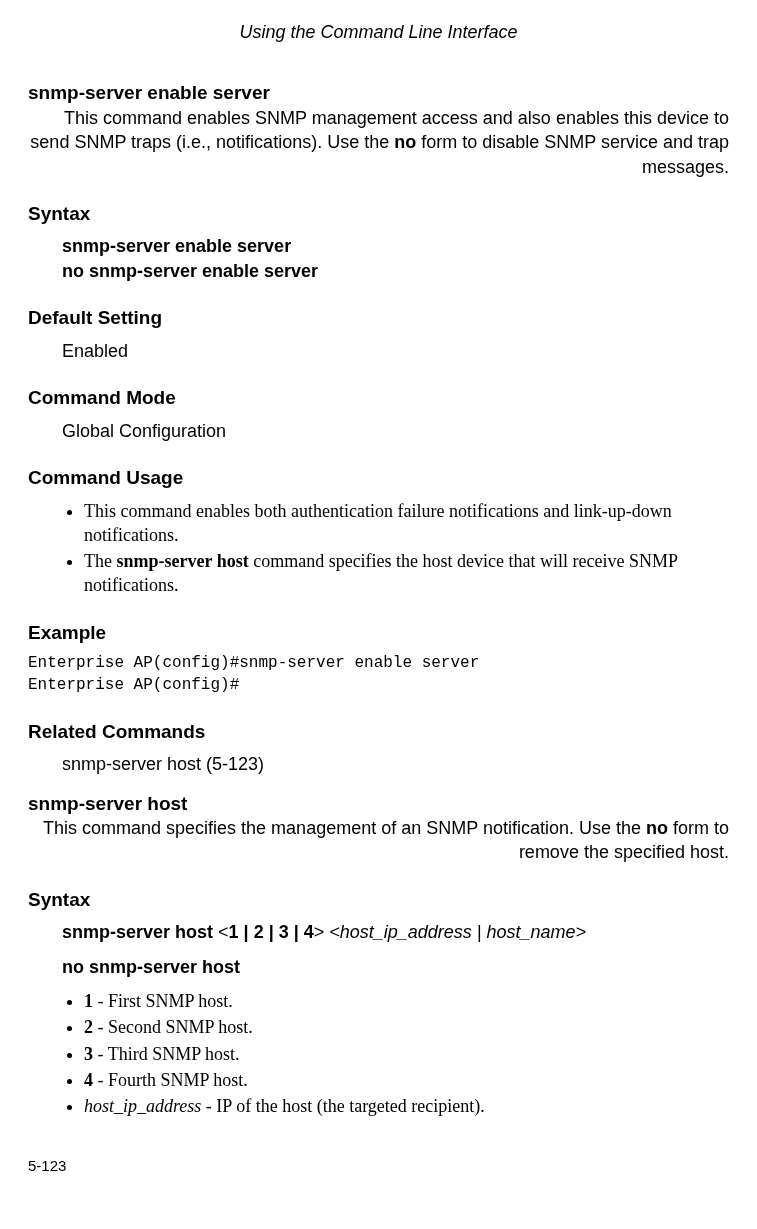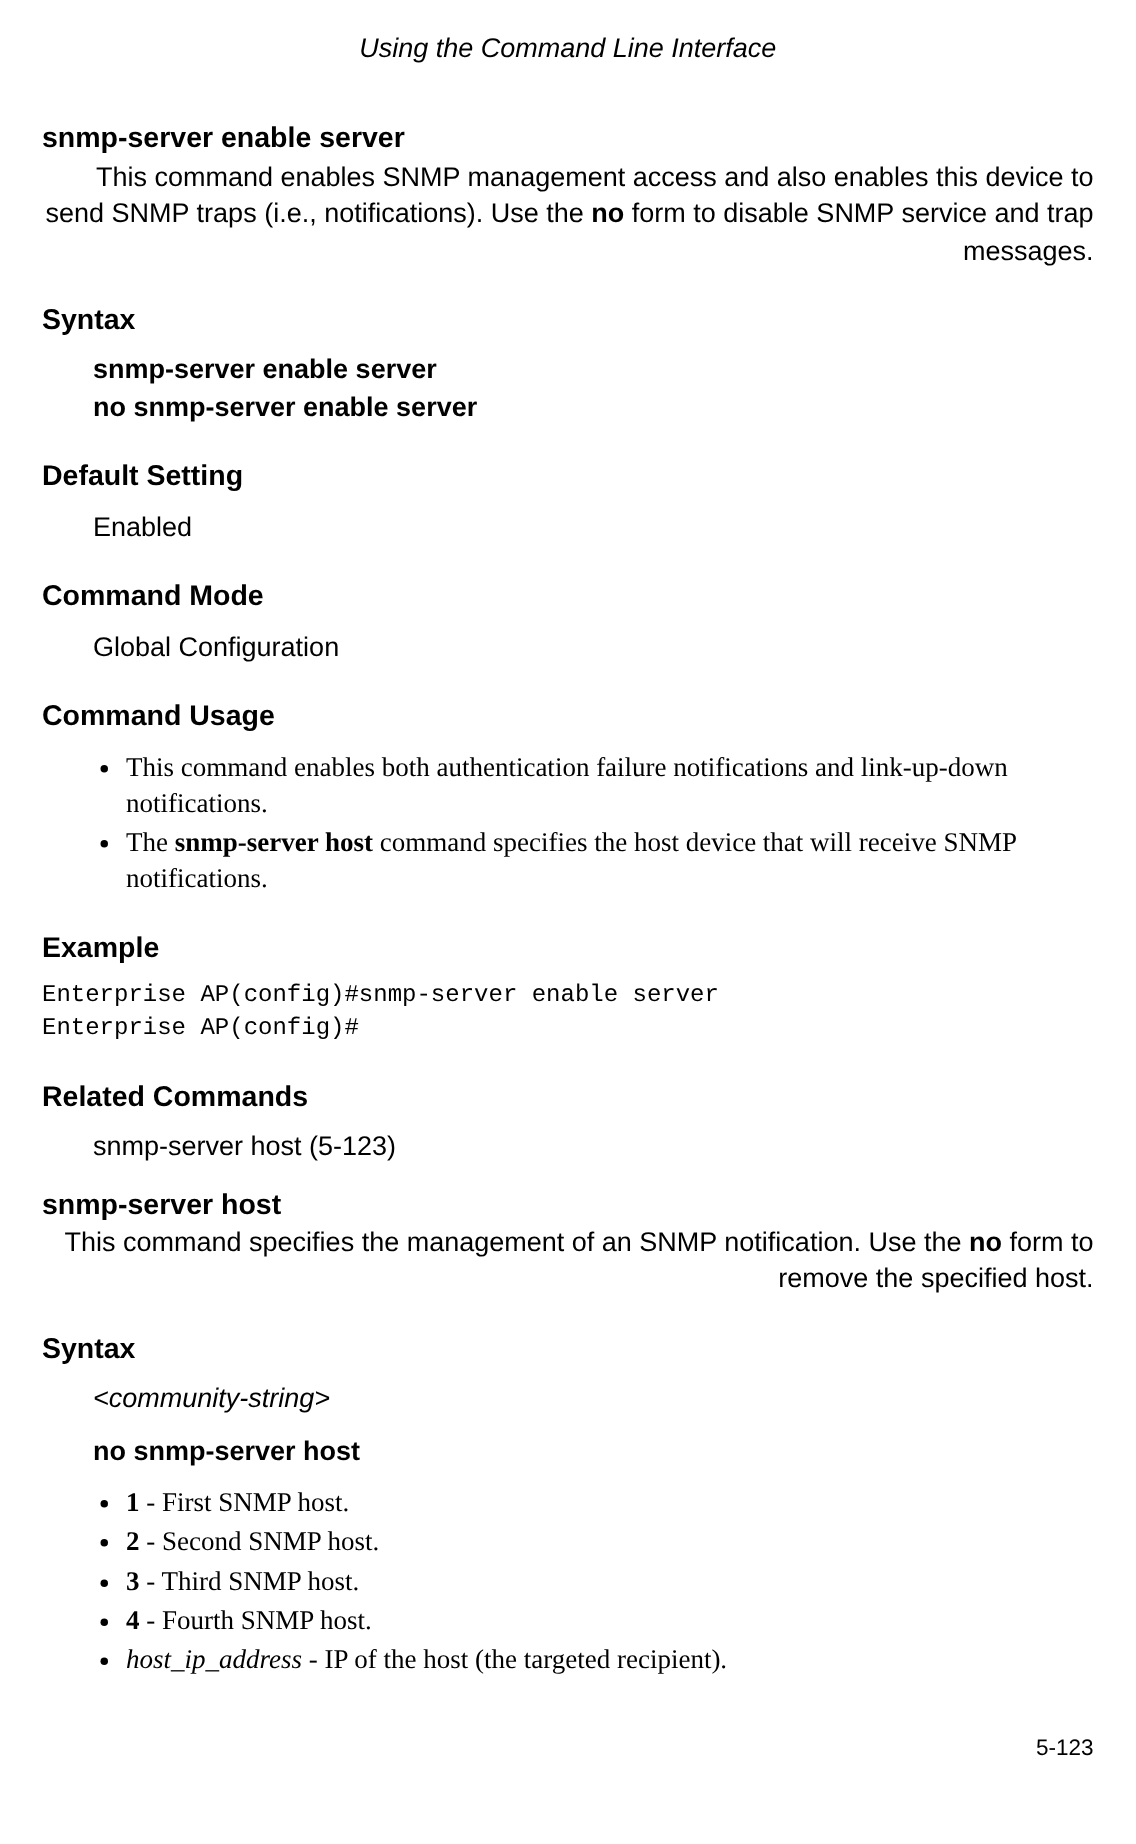--- a/index.html
+++ b/index.html
@@ -54,21 +54,21 @@
   .bold { font-weight: bold; }
   .italic { font-style: italic; }
   .mono {
     font-family: "Courier New", Courier, monospace;
     font-size: 16px;
     white-space: pre;
     margin-top: 4px;
     margin-bottom: 12px;
   }
   .footer {
-    text-align: right;
+    text-align: left;
     font-size: 15px;
     margin-top: 38px;
   }
 </style>
 </head>
 <body>
 
 <div class="header-right">Using the Command Line Interface</div>
 
 <div class="cmd-title">snmp-server enable server</div>
@@ -103,21 +103,23 @@
 <div class="section-head">Related Commands</div>
 <div class="indent">snmp-server host (5-123)</div>
 
 <div class="cmd-title" style="margin-top:14px">snmp-server host</div>
 <div class="body-text">
   <span>This command specifies the management of an SNMP notification. Use the </span><span class="bold">no</span><span> form to remove the specified host.</span>
 </div>
 
 <div class="section-head">Syntax</div>
 <div class="indent">
-  <div><span class="italic">&lt;community-string&gt;</span></div>
+  <div>
+    <span class="bold">snmp-server host</span><span> &lt;</span><span class="bold">1 | 2 | 3 | 4</span><span>&gt; </span><span class="italic">&lt;host_ip_address | host_name&gt;</span>
+  </div>
   <div style="margin-top:10px" class="bold">no snmp-server host</div>
 </div>
 
 <ul class="bullets">
   <li><span class="bold">1</span><span> - First SNMP host.</span></li>
   <li><span class="bold">2</span><span> - Second SNMP host.</span></li>
   <li><span class="bold">3</span><span> - Third SNMP host.</span></li>
   <li><span class="bold">4</span><span> - Fourth SNMP host.</span></li>
   <li><span class="italic">host_ip_address</span><span> - IP of the host (the targeted recipient).</span></li>
 </ul>

